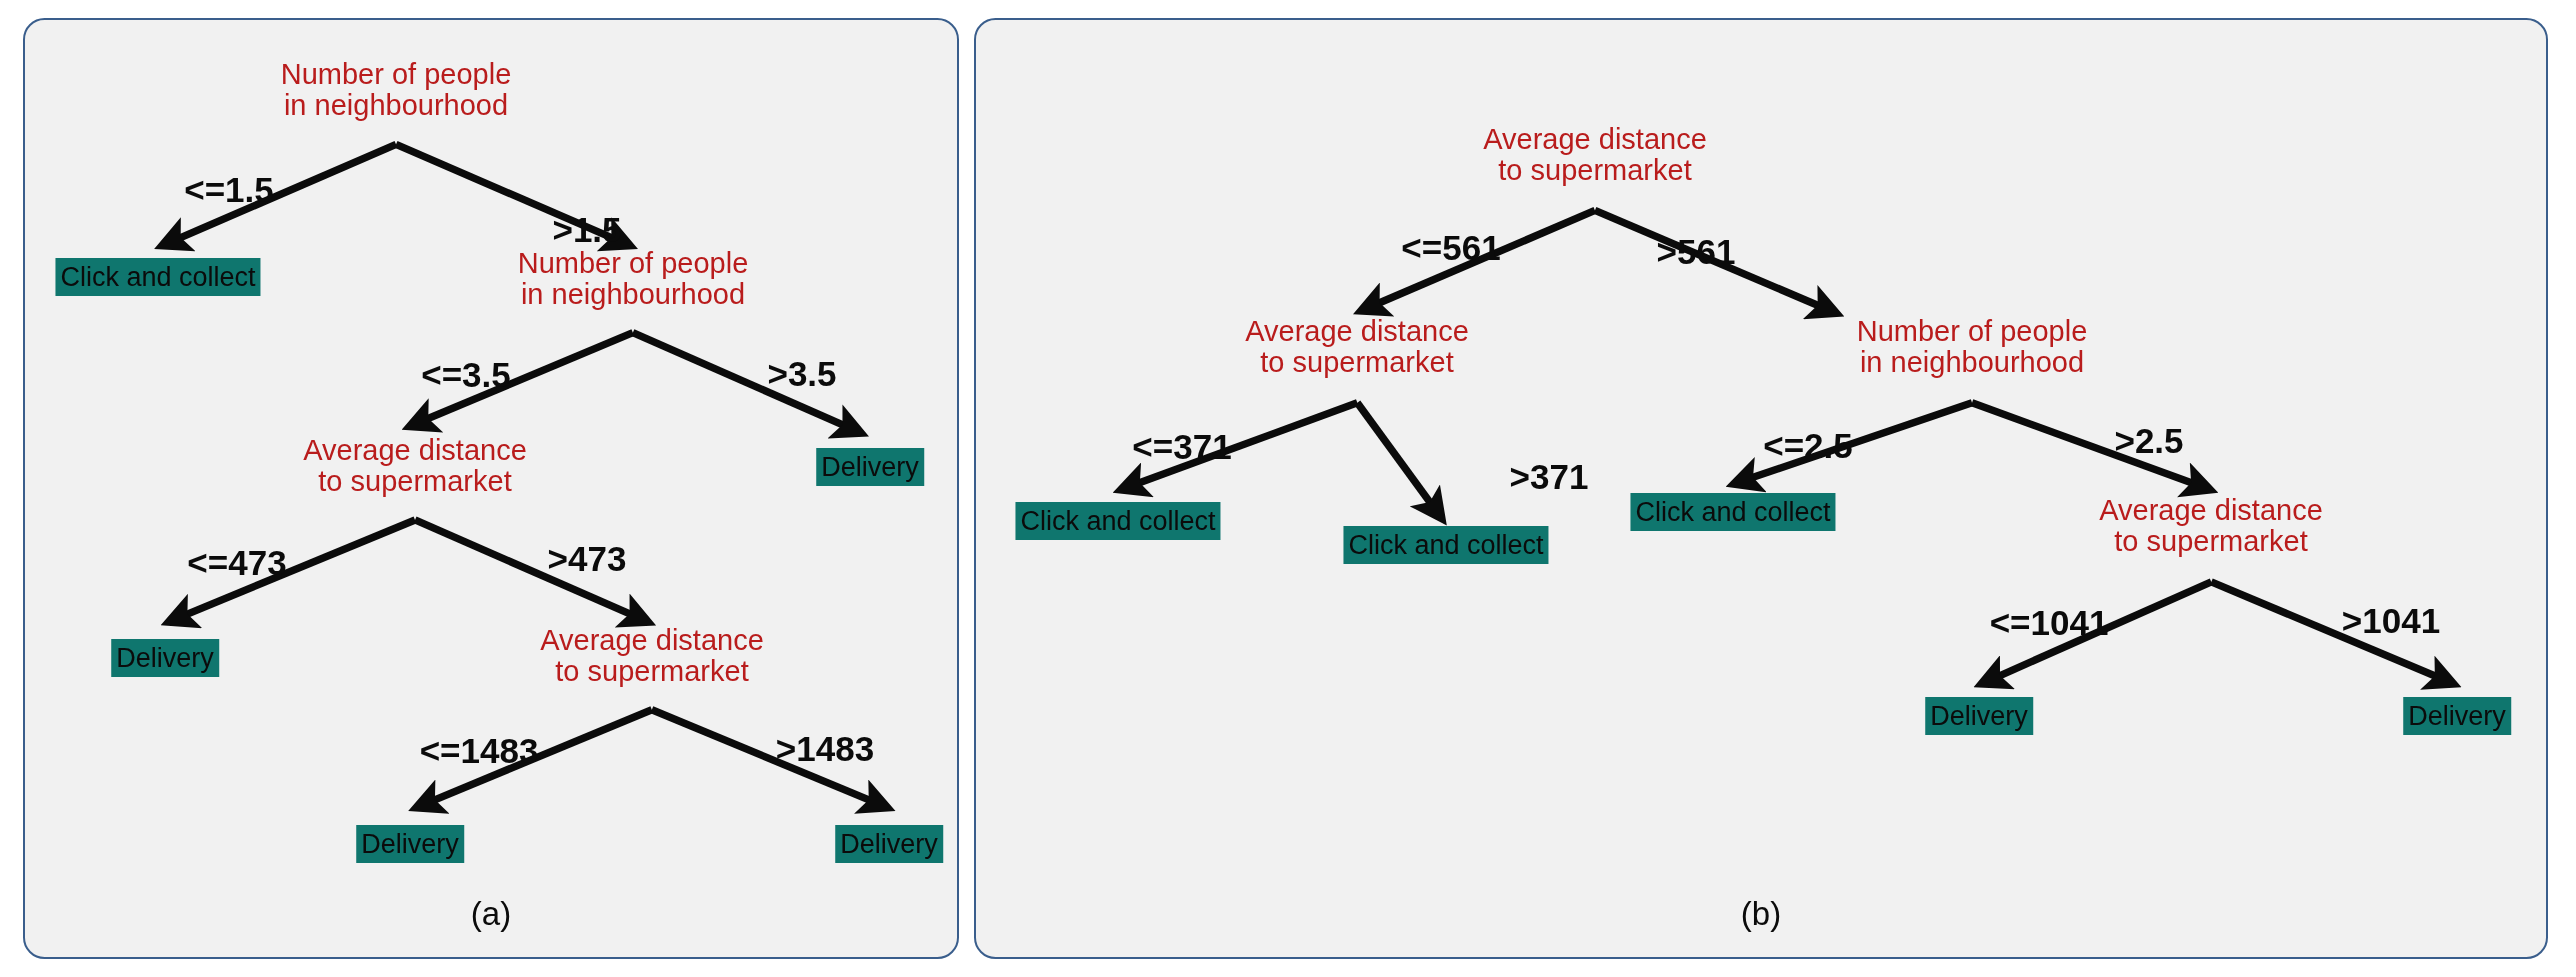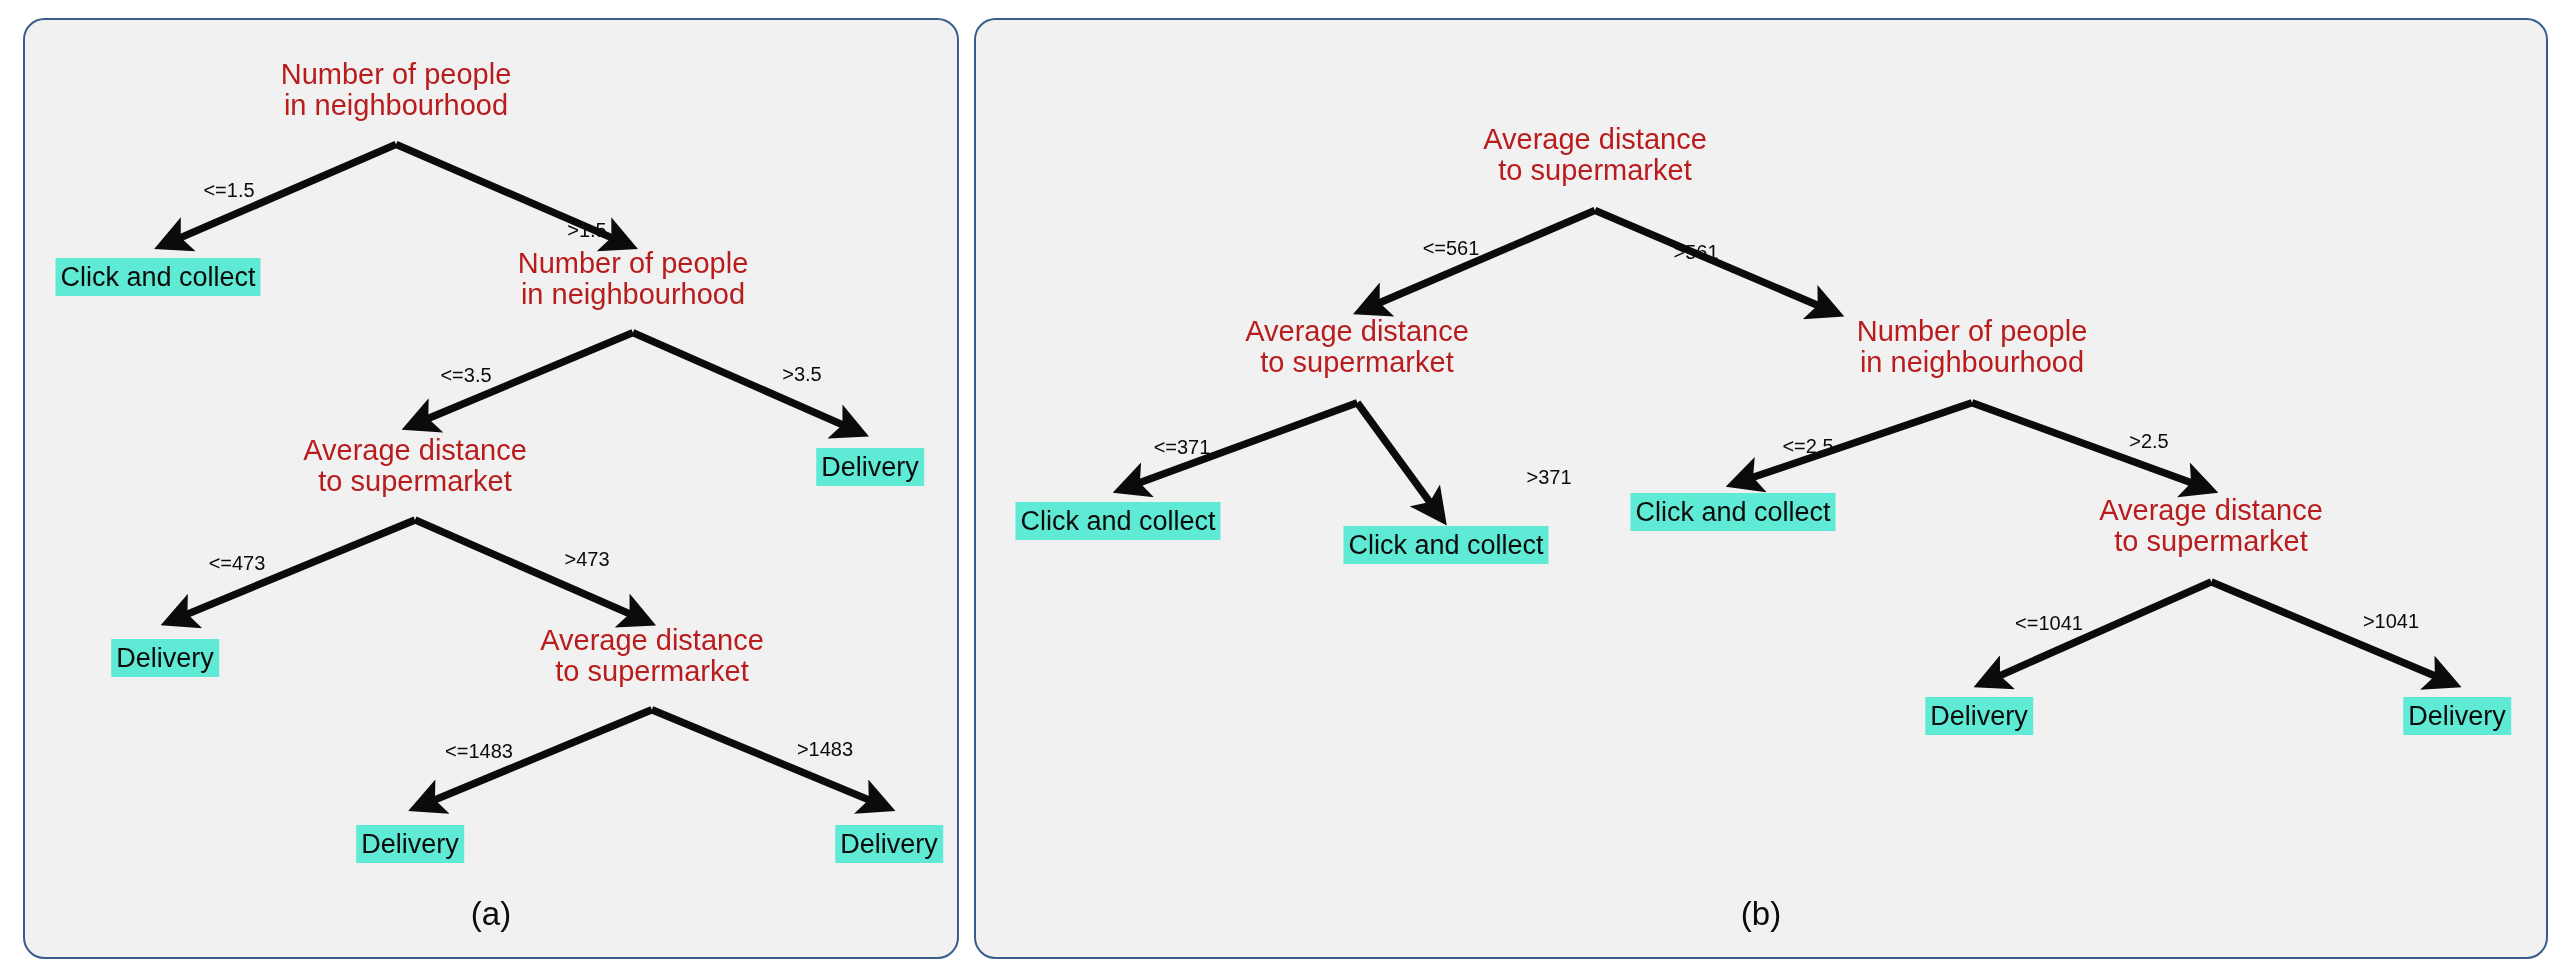--- a/index.html
+++ b/index.html
@@ -41,35 +41,35 @@
     font-size: 29px;
     line-height: 1.08;
     white-space: nowrap;
     font-family: "Liberation Sans", sans-serif;
   }
   .node .l2 { display: block; }
 
   .leaf {
     position: absolute;
     transform: translate(-50%, 0);
-    background: #5eead4;
+    background: #0f766e;
     color: #0b0b0b;
     font-size: 27px;
     line-height: 1.28;
     white-space: nowrap;
     padding: 1.7px 5px;
     font-family: "Liberation Sans", sans-serif;
   }
 
   .edge-label {
     position: absolute;
     transform: translate(-50%, -50%);
     color: #0b0b0b;
-    font-size: 20px;
-    font-weight: normal;
+    font-size: 35px;
+    font-weight: bold;
     white-space: nowrap;
     font-family: "Liberation Sans", sans-serif;
   }
 
   .panel-caption {
     position: absolute;
     transform: translate(-50%, 0);
     font-size: 33px;
     color: #0b0b0b;
     font-family: "Liberation Sans", sans-serif;

